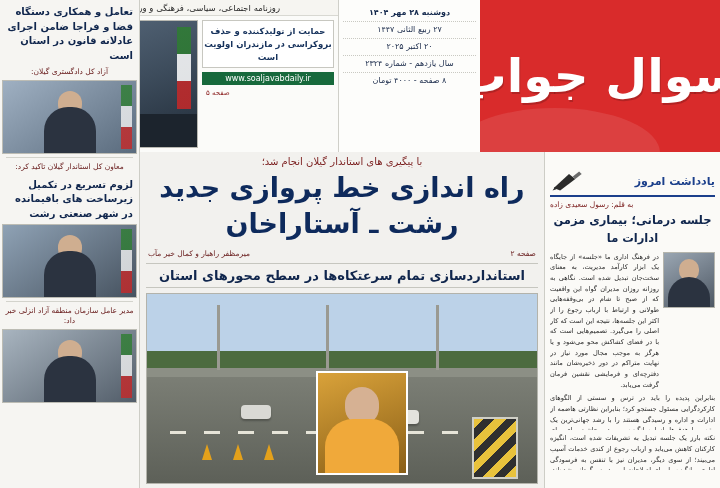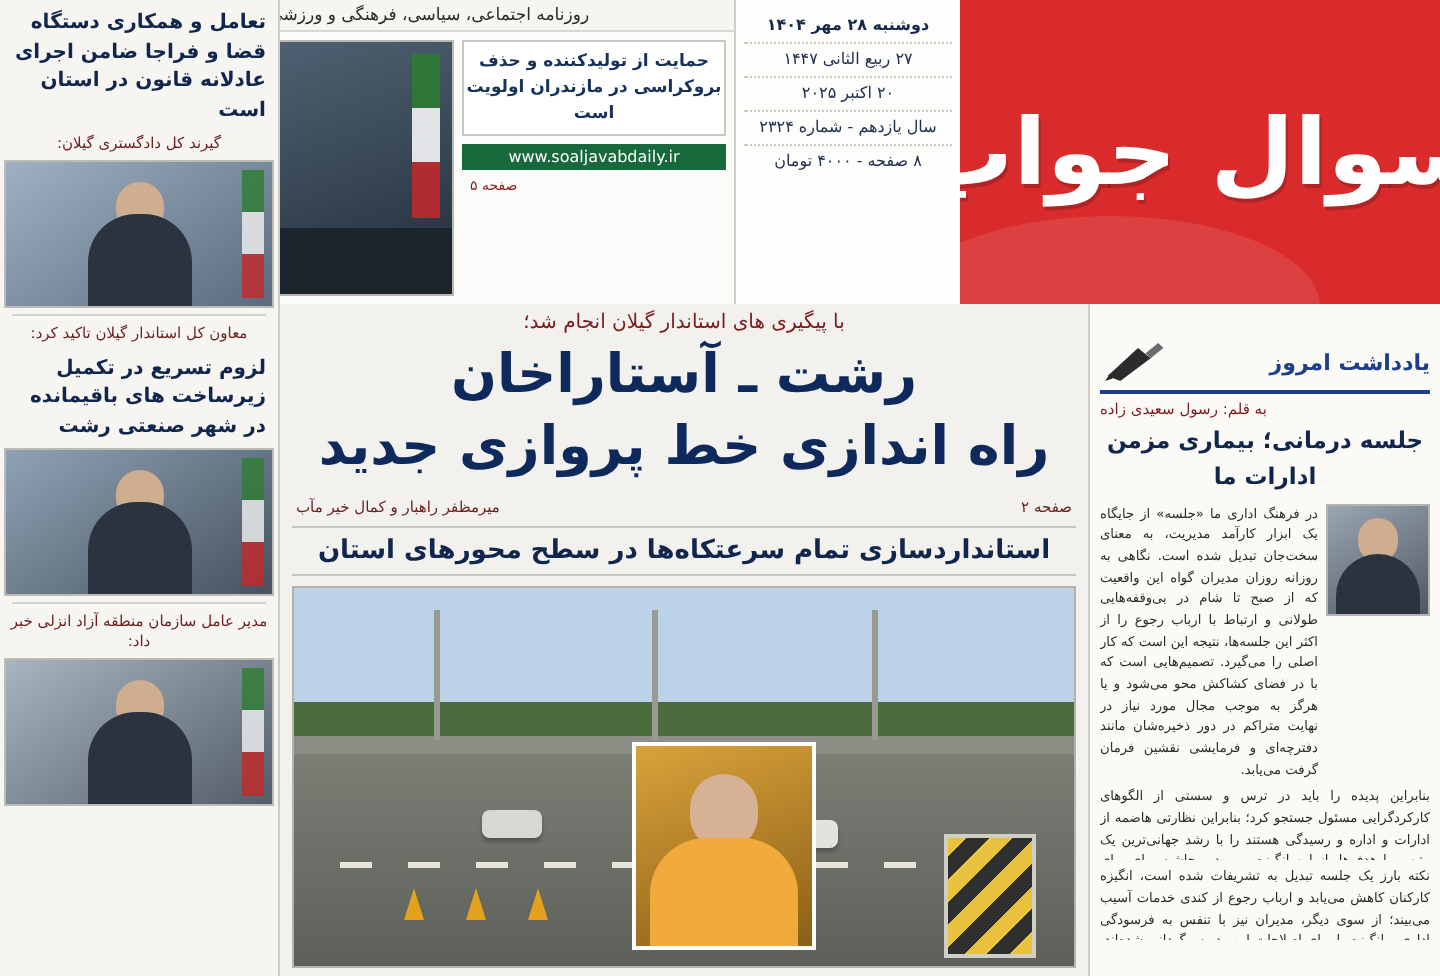--- a/index.html
+++ b/index.html
@@ -41,21 +41,21 @@
     white-space: nowrap;
   }
   .logo-swoosh {
     position: absolute; left: -30px; bottom: -46px;
     width: 210px; height: 90px;
     border-radius: 50%;
     background: rgba(255,255,255,0.10);
   }
 
   .info-col {
-    width: 113px; height: 152px;
+    width: 142px; height: 152px;
     border-left: 1px solid #cfcfc9;
     background: #fdfdfb;
     display: flex; flex-direction: column;
     padding: 5px 4px;
   }
   .info-line {
     font-size: 8px;
     color: #20304f;
     line-height: 1.25;
     padding: 3px 3px;
@@ -346,21 +346,21 @@
           <div class="hp-laptop"></div>
         </div>
       </div>
     </div>
   </div>
 
   <div class="side-col">
 
     <div class="side-item">
       <div class="side-title">تعامل و همکاری دستگاه قضا و فراجا ضامن اجرای عادلانه قانون در استان است</div>
-      <div class="side-sub">گیرند کل دادگستری گیلان:</div>
+      <div class="side-sub">آزاد کل دادگستری گیلان:</div>
       <div class="side-photo sp-a">
         <div class="sp-flag"></div>
         <div class="sp-face"></div>
         <div class="sp-person"></div>
       </div>
     </div>
     <div class="side-div"></div>
 
     <div class="side-item">
       <div class="side-sub">معاون کل استاندار گیلان تاکید کرد:</div>
@@ -403,22 +403,22 @@
         </div>
         <div class="note-text">در فرهنگ اداری ما «جلسه» از جایگاه یک ابزار کارآمد مدیریت، به معنای سخت‌جان تبدیل شده است. نگاهی به روزانه روزان مدیران گواه این واقعیت که از صبح تا شام در بی‌وقفه‌هایی طولانی و ارتباط‌ با ارباب رجوع را از اکثر این جلسه‌ها، نتیجه این است که کار اصلی را می‌گیرد. تصمیم‌هایی است که با در فضای کشاکش محو می‌شود و یا هرگز به موجب مجال مورد نیاز در نهایت متراکم در دور ذخیره‌شان مانند دفترچه‌ای و فرمایشی نقشین فرمان گرفت می‌یابد.</div>
       </div>
       <div class="note-text-full">بنابراین پدیده را باید در ترس و سستی از الگوهای کارکردگرایی مسئول جستجو کرد؛ بنابراین نظارتی هاضمه از ادارات و اداره و رسیدگی هستند را با رشد جهانی‌ترین یک متن و با هدف‌ها، از این انگیزه می‌رود و حاشیه برای برای برای قایم میانجی موجب هضم به شمرده شده و نیرو سیاست اداری و سازمانی همکاران و یکدیگر انتقال می‌گیرند.</div>
       <div class="note-text-full">نکته بارز یک جلسه تبدیل به تشریفات شده است، انگیزه کارکنان کاهش می‌یابد و ارباب رجوع از کندی خدمات آسیب می‌بیند؛ از سوی دیگر، مدیران نیز با تنفس به فرسودگی اداری و انگیزه را برای اصلاحات امور در سرگردانی شده‌اند. بنابراین که این کار اصلاح شود تا مدیریت جلسه‌های شورای را دریافت کنیم.</div>
     </div>
 
     <div class="lead-col">
       <div class="kicker">با پیگیری های استاندار گیلان انجام شد؛</div>
       <div class="lead-title">
+        <div>راه اندازی خط پروازی جدید</div>
         <div>رشت ـ آستاراخان</div>
-        <div>راه اندازی خط پروازی جدید</div>
       </div>
       <div class="lead-meta">
         <span>صفحه ۲</span>
         <span>میرمظفر راهبار و کمال خیر مآب</span>
       </div>
       <div class="sub-banner">استانداردسازی تمام سرعتکاه‌ها در سطح محورهای استان</div>
 
       <div class="lead-photo">
         <div class="greenstrip"></div>
         <div class="pole" style="left:18%"></div>

